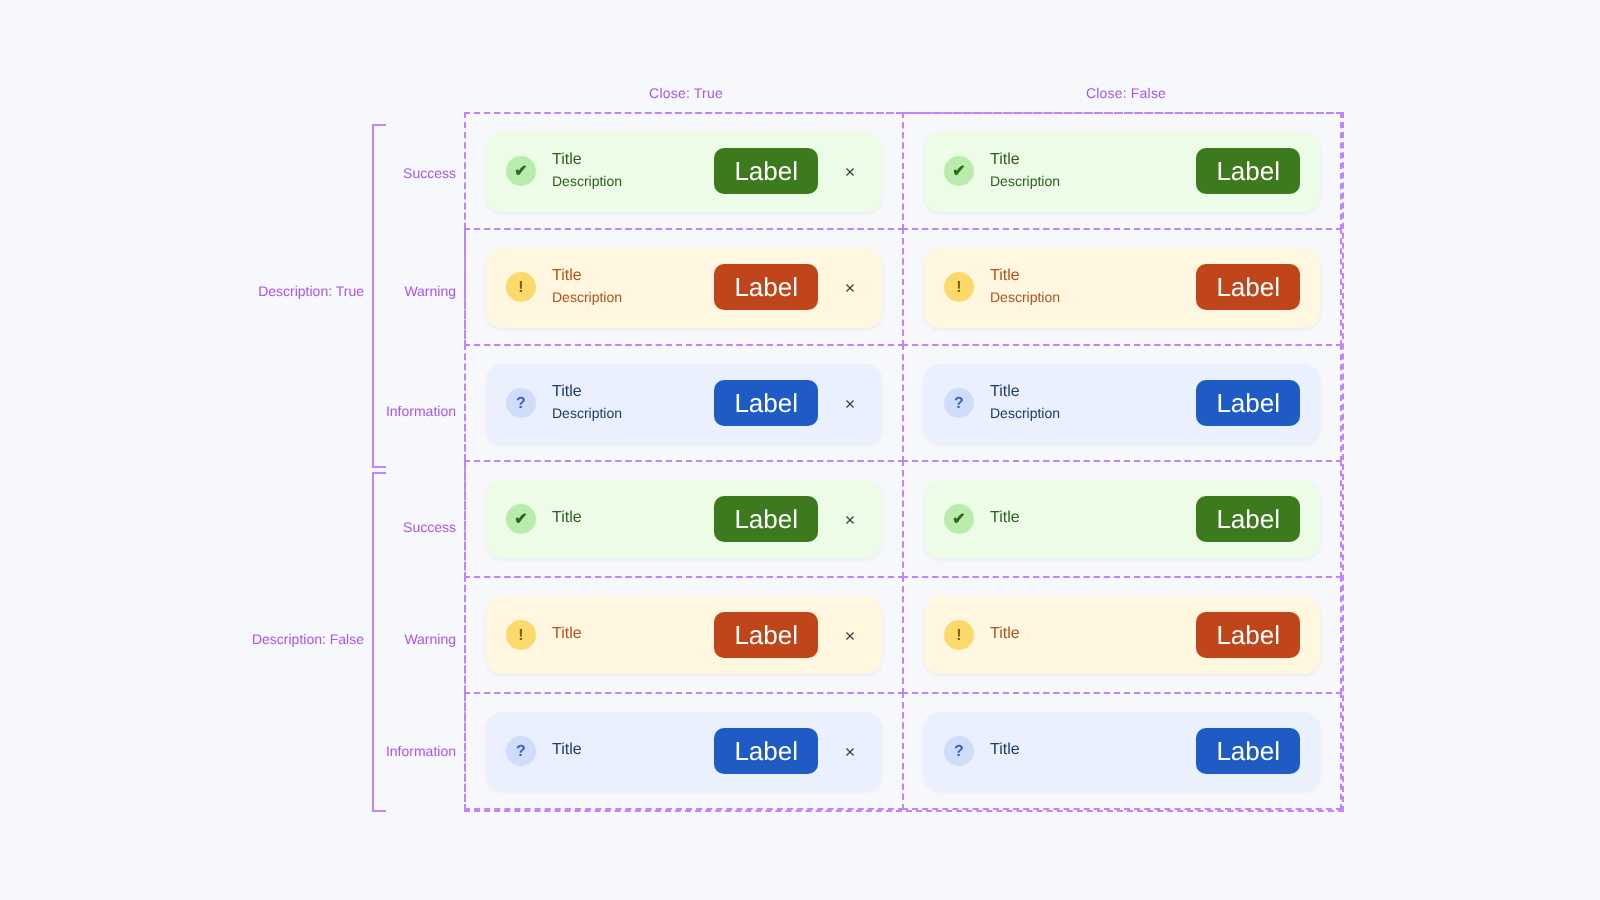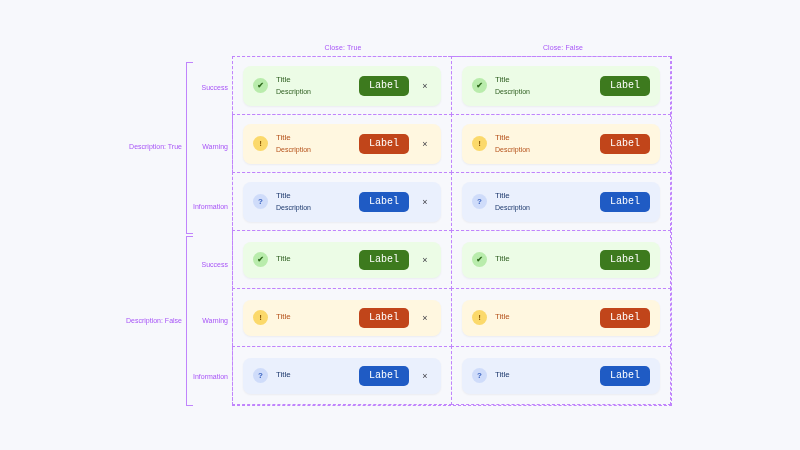--- a/index.html
+++ b/index.html
@@ -95,22 +95,22 @@
   .alert-desc {
     font-size: 7px;
     line-height: 1.35;
     margin-top: 1px;
   }
   .alert-btn {
     flex: 0 0 auto;
     border: none;
     border-radius: 5px;
     color: #fff;
-    font-size: 10px;
-    font-family: Liberation Mono, monospace;
+    font-size: 13px;
+    font-family: Liberation Sans, sans-serif;
     padding: 5px 10px;
     cursor: pointer;
     line-height: 1;
   }
   .alert-close {
     flex: 0 0 auto;
     width: 12px; height: 12px;
     display: flex;
     align-items: center;
     justify-content: center;

